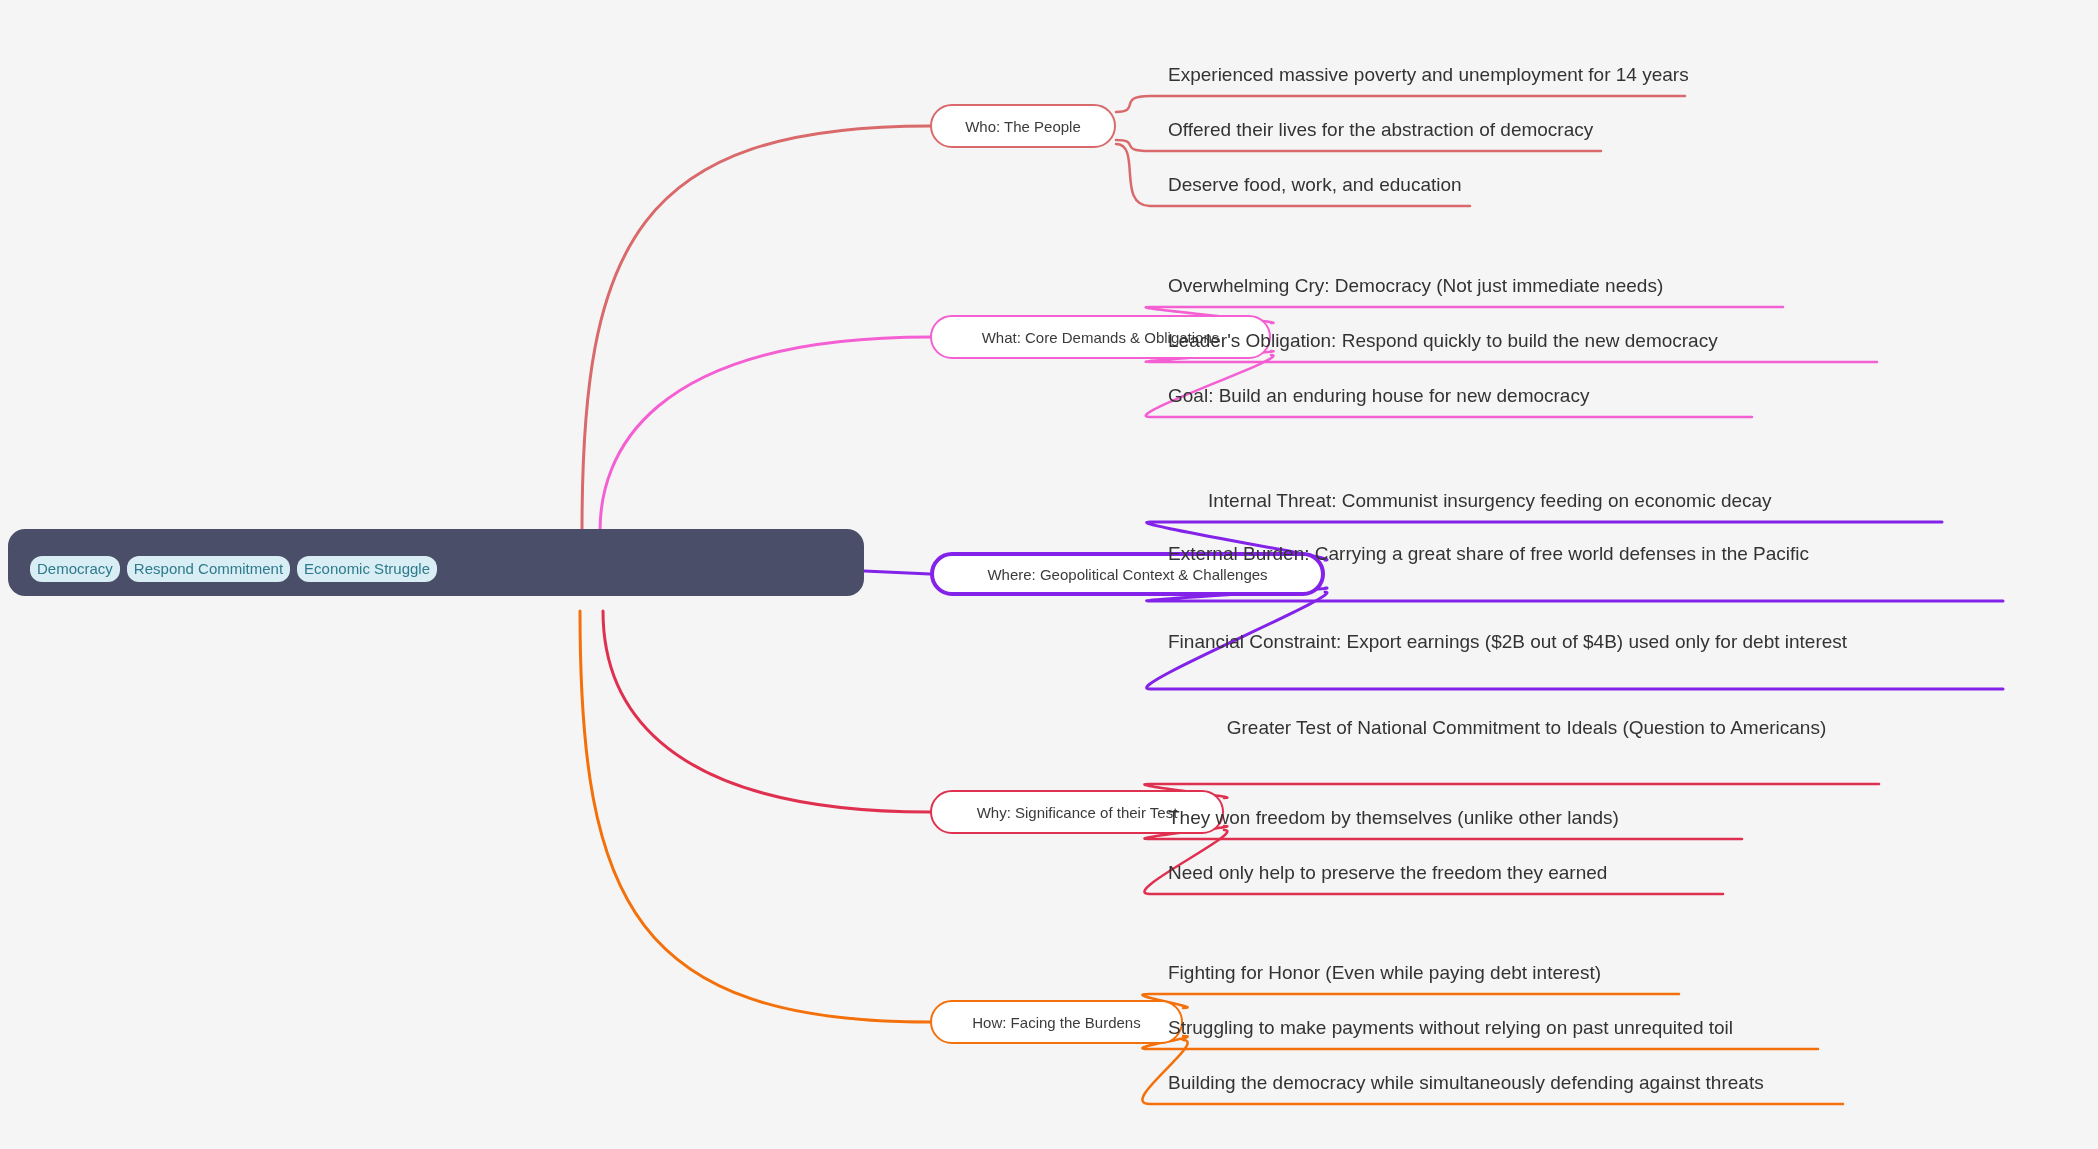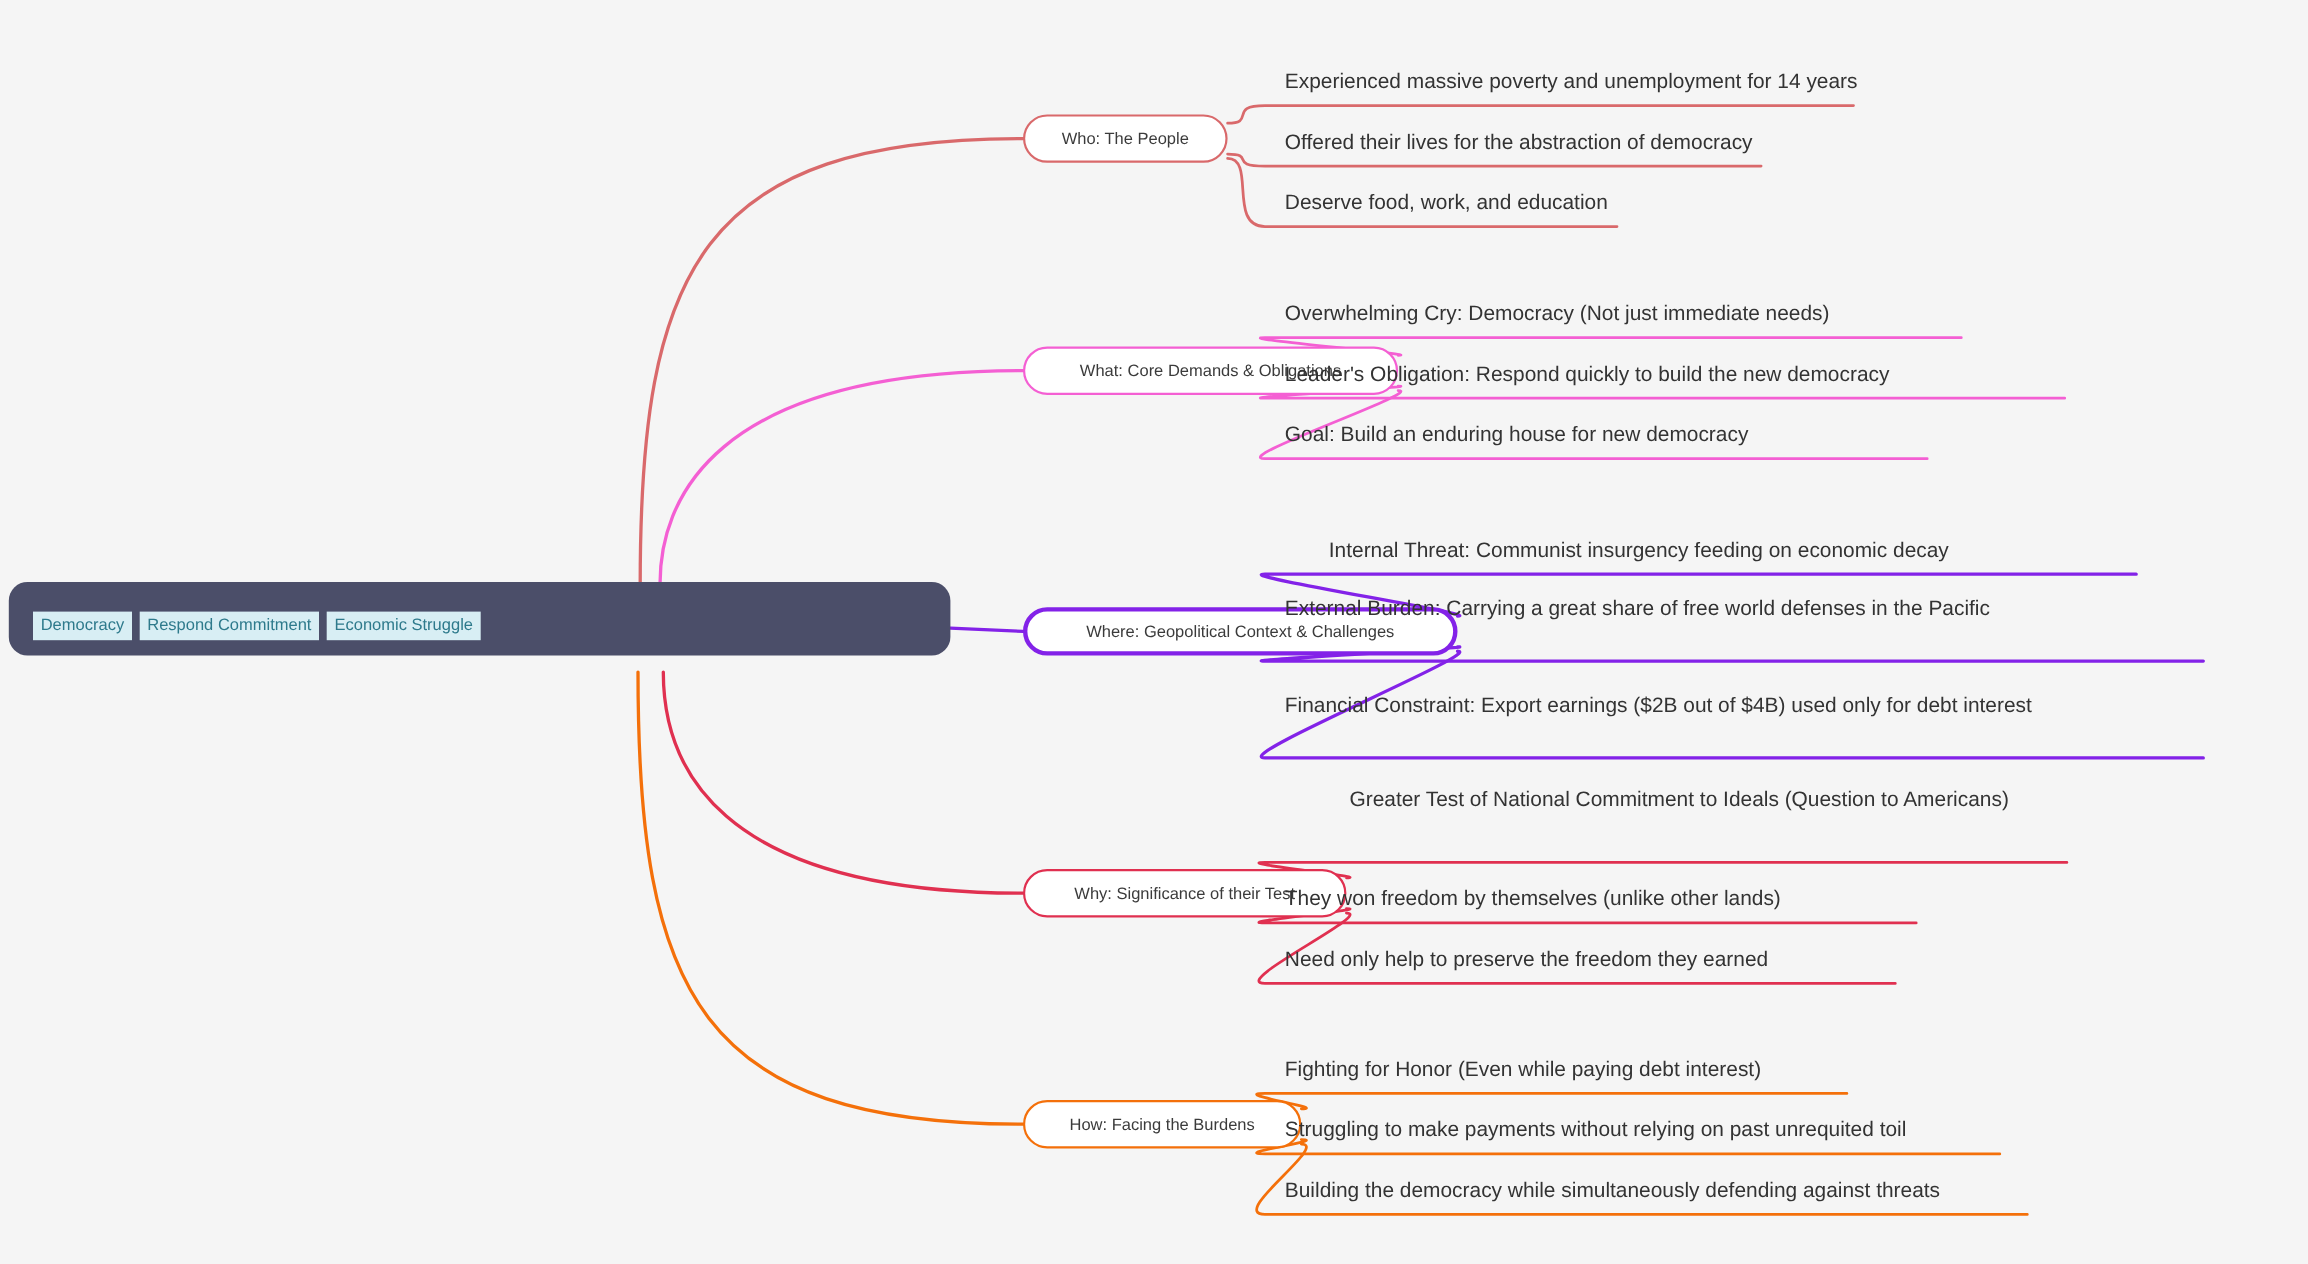--- a/index.html
+++ b/index.html
@@ -48,21 +48,21 @@
     margin-top: 11px;
     display: flex;
     gap: 7px;
   }
   .tag {
     background: #d8eef4;
     color: #2e7a8c;
     font-size: 15px;
     line-height: 1;
     padding: 5px 7px 6px 7px;
-    border-radius: 0;
+    border-radius: 12px;
     white-space: nowrap;
   }
 
   
   .branch-node {
     position: absolute;
     box-sizing: border-box;
     background: #ffffff;
     border-style: solid;
     border-width: 2.5px;

